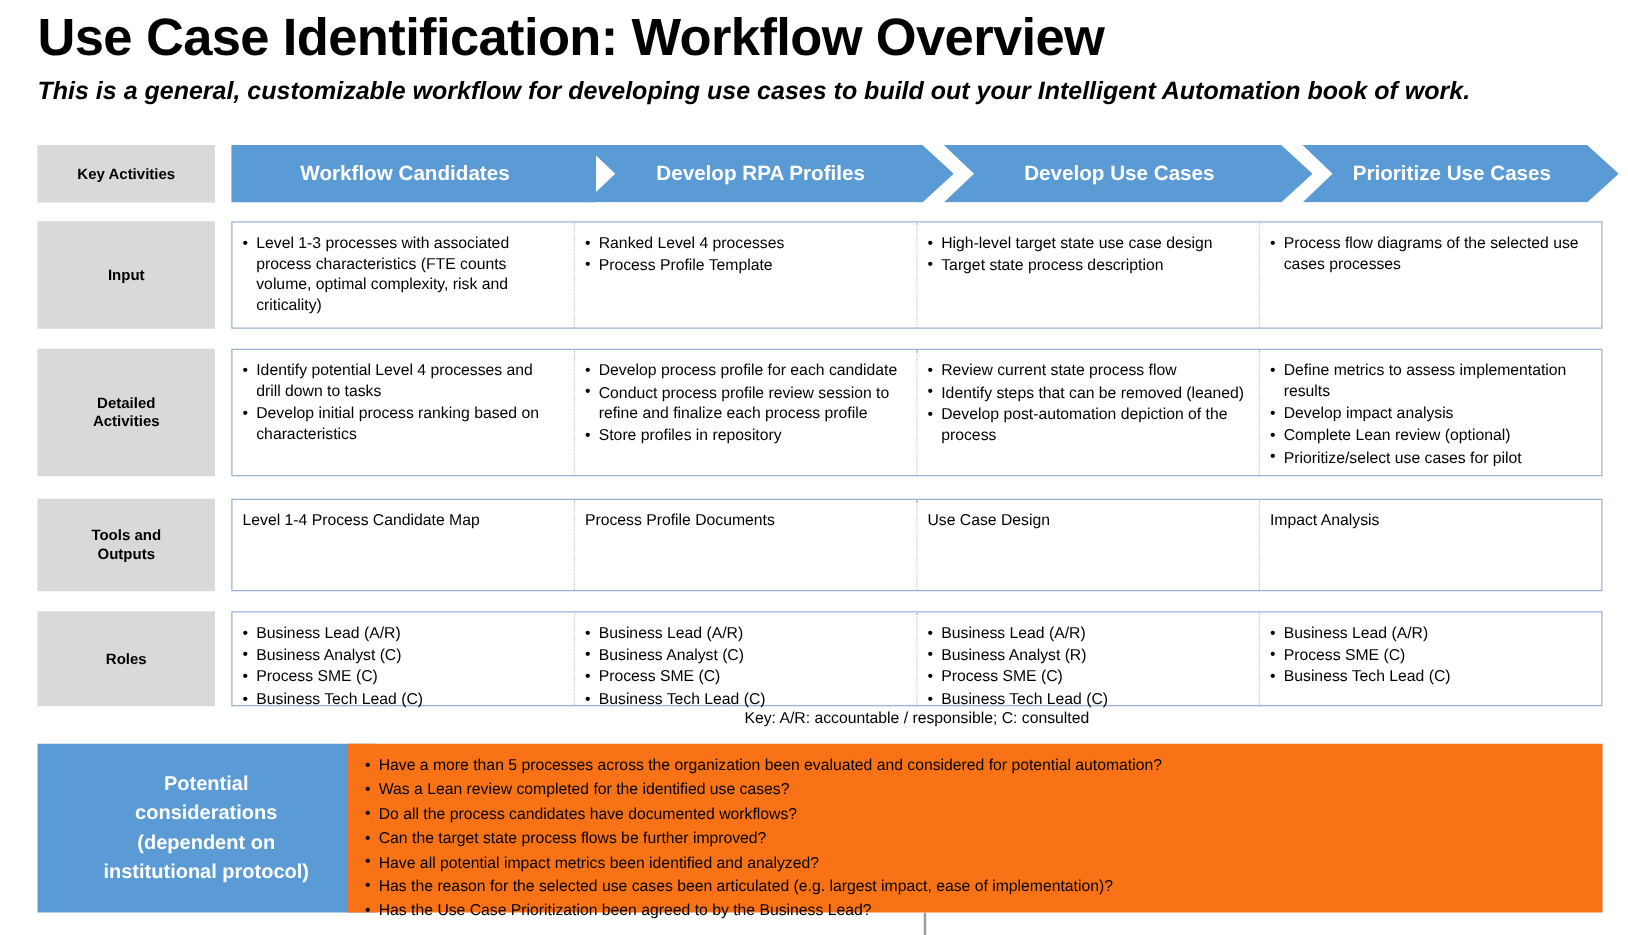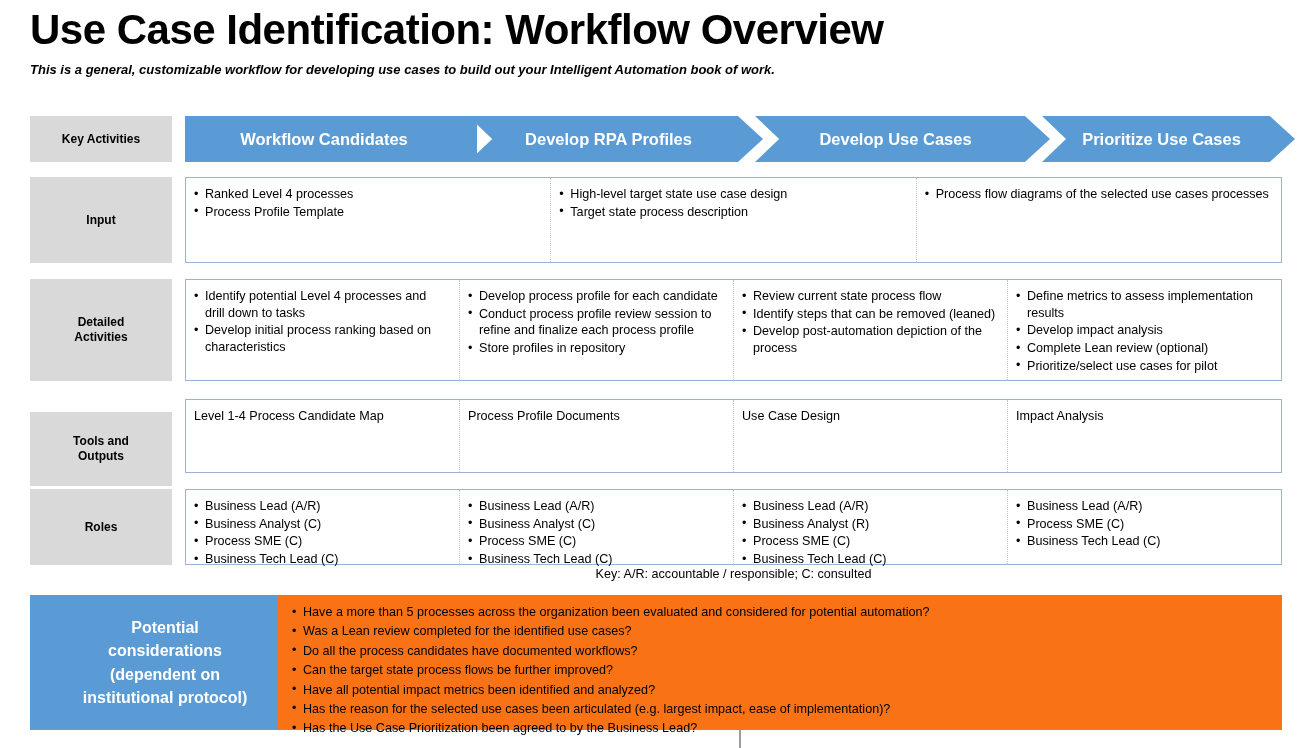--- a/index.html
+++ b/index.html
@@ -19,21 +19,21 @@
   
   #title-block { position: absolute; left: 30px; top: 8px; width: 1250px; }
   #page-title {
     font-size: 42px;
     font-weight: bold;
     letter-spacing: -0.5px;
     line-height: 1.05;
     white-space: nowrap;
   }
   #page-subtitle {
-    font-size: 13px;
+    font-size: 20px;
     font-weight: bold;
     font-style: italic;
     margin-top: 10px;
     white-space: nowrap;
   }
 
   
   .label-cell {
     position: absolute;
     left: 30px;
@@ -189,21 +189,21 @@
   <span>Input</span>
 </div>
 
 <div class="label-cell" style="top:279px; height:102px;">
   <span>
     <span>Detailed</span><br>
     <span>Activities</span>
   </span>
 </div>
 
-<div class="label-cell" style="top:399px; height:74px;margin-top:13px;">
+<div class="label-cell" style="top:399px; height:74px;">
   <span>
     <span>Tools  and</span><br>
     <span>Outputs</span>
   </span>
 </div>
 
 <div class="label-cell" style="top:489px; height:76px;">
   <span>Roles</span>
 </div>
 
@@ -216,20 +216,25 @@
   </div>
   <div class="chev c2">
     <span class="chev-label">Develop Use Cases</span>
   </div>
   <div class="chev c3">
     <span class="chev-label">Prioritize Use Cases</span>
   </div>
 </div>
 
 <div class="content-band boxed" style="top:177px; height:86px;">
+  <div class="col">
+    <ul class="bullets">
+        <li>Level 1-3 processes with associated process characteristics (FTE counts volume, optimal complexity, risk and criticality)</li>
+      </ul>
+  </div>
   <div class="col">
     <ul class="bullets">
         <li>Ranked Level 4 processes</li>
         <li>Process Profile Template</li>
       </ul>
   </div>
   <div class="col">
     <ul class="bullets">
         <li>High-level target state use case design</li>
         <li>Target state process description</li>

